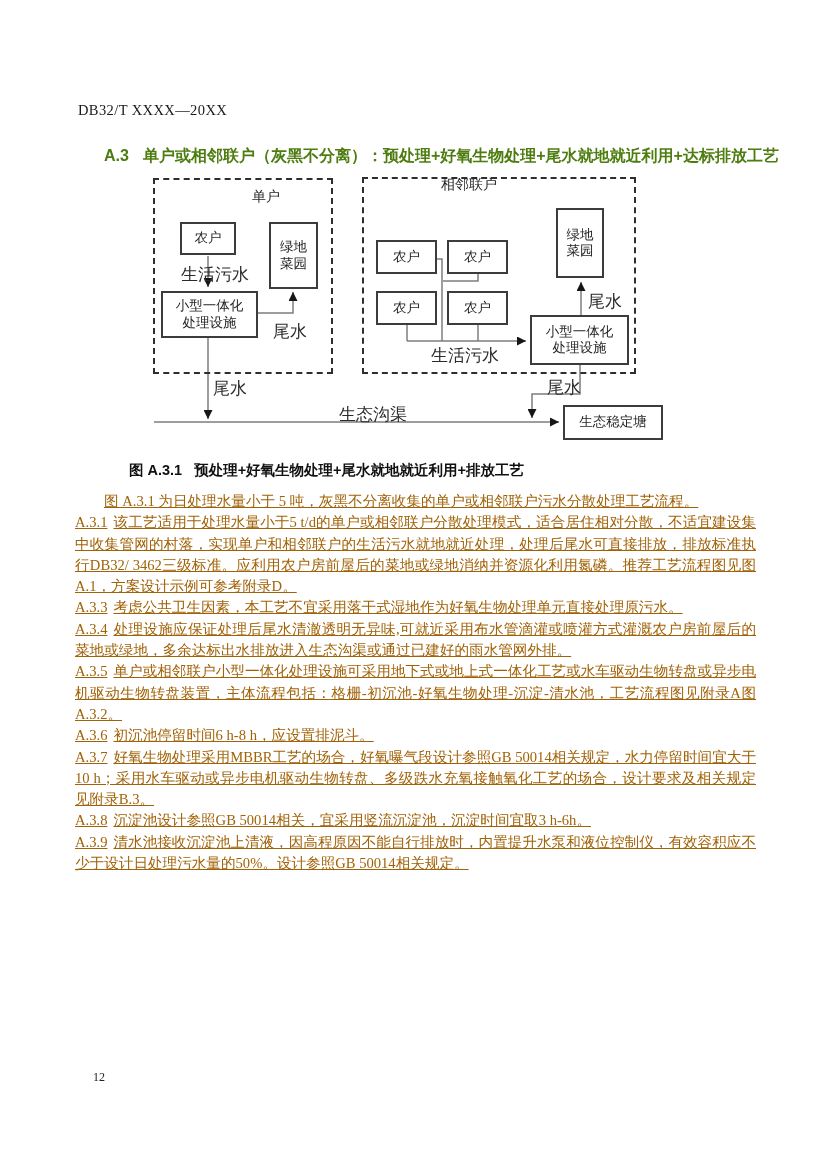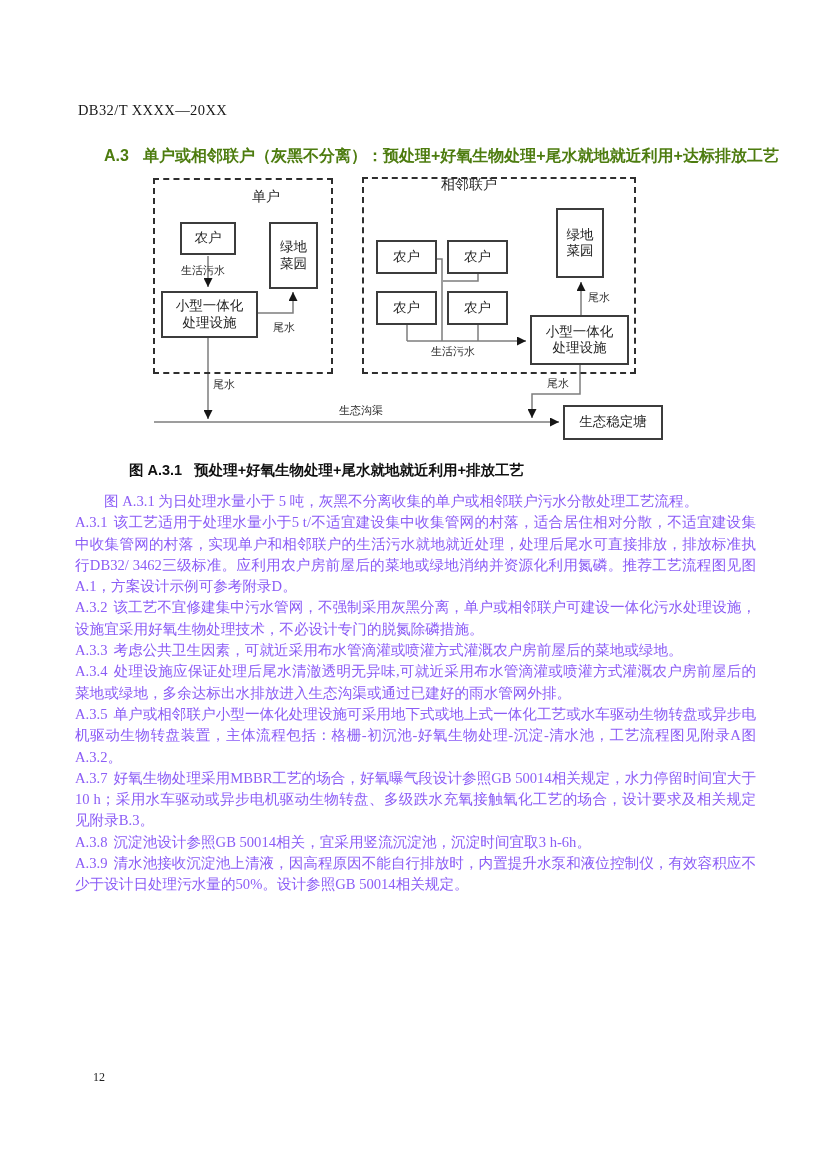--- a/index.html
+++ b/index.html
@@ -23,34 +23,35 @@
   
   .diagram { position:absolute; left:0; top:0; width:826px; height:500px; }
   .connectors { position:absolute; left:0; top:0; }
   .dashed-box { position:absolute; border:2px dashed #2e2e2e; background:transparent; }
   .node {
     position:absolute; border:2px solid #3c3c3c; background:#ffffff;
     display:flex; align-items:center; justify-content:center; text-align:center;
     font-size:13.5px; line-height:1.22; white-space:pre-line; color:#1f1f1f;
   }
   .group-title { position:absolute; font-size:14px; color:#1f1f1f; white-space:nowrap; }
-  .dlabel { position:absolute; font-size:11px; color:#2b2b2b; white-space:nowrap; }
+  .dlabel { position:absolute; font-size:17px; color:#2b2b2b; white-space:nowrap; }
 
   .figure-caption {
     position:absolute; left:0; top:461px; width:653px; text-align:center;
     font-family:"Liberation Sans","DejaVu Sans",sans-serif;
     font-weight:bold; font-size:14.5px; color:#101010;
   }
   .figure-caption .prefix { margin-right:12px; }
 
   
   .body-text {
     position:absolute; left:75px; top:491px; width:681px;
     font-size:14.6px; line-height:21.3px; text-align:justify;
-    color:#8b5cf6;
+    color:#a16207;
+    text-decoration:underline;
   }
   .body-text p { margin:0; }
   .body-text p.intro { text-indent:29px; }
   .cnum { padding-right:6px; }
 
   .page-number { position:absolute; left:93px; top:1070px; font-size:12px; color:#222; }
 </style>
 </head>
 <body>
 
@@ -115,25 +116,25 @@
     <span class="dlabel" style="left:547px; top:376px;">尾水</span>
     <span class="dlabel" style="left:339px; top:403px;">生态沟渠</span>
   </div>
 
   <div class="figure-caption">
     <span class="prefix">图 A.3.1</span><span>预处理+好氧生物处理+尾水就地就近利用+排放工艺</span>
   </div>
 
   <div class="body-text">
     <p class="intro">图 A.3.1 为日处理水量小于 5 吨，灰黑不分离收集的单户或相邻联户污水分散处理工艺流程。</p>
-    <p><span class="cnum">A.3.1</span><span>该工艺适用于处理水量小于5 t/不适宜建设集中收集管网的村落，适合居住相对分散，不适宜建设集中收集管网的村落，实现单户和相邻联户的生活污水就地就近处理，处理后尾水可直接排放，排放标准执行DB32/ 3462三级标准。应利用农户房前屋后的菜地或绿地消纳并资源化利用氮磷。推荐工艺流程图见图A.1，方案设计示例可参考附录D。</span></p>
-    <p><span class="cnum">A.3.2</span><span>该工艺不宜修建集中污水管网，不强制采用灰黑分离，单户或相邻联户可建设一体化污水处理设施，设施宜采用好氧生物处理技术，不必设计专门的脱氮除磷措施。</span></p>
-    <p><span class="cnum">A.3.3</span><span>考虑公共卫生因素，可就近采用布水管滴灌或喷灌方式灌溉农户房前屋后的菜地或绿地。</span></p>
+    <p><span class="cnum">A.3.1</span><span>该工艺适用于处理水量小于5 t/d的单户或相邻联户分散处理模式，适合居住相对分散，不适宜建设集中收集管网的村落，实现单户和相邻联户的生活污水就地就近处理，处理后尾水可直接排放，排放标准执行DB32/ 3462三级标准。应利用农户房前屋后的菜地或绿地消纳并资源化利用氮磷。推荐工艺流程图见图A.1，方案设计示例可参考附录D。</span></p>
+    <p><span class="cnum">A.3.3</span><span>考虑公共卫生因素，本工艺不宜采用落干式湿地作为好氧生物处理单元直接处理原污水。</span></p>
     <p><span class="cnum">A.3.4</span><span>处理设施应保证处理后尾水清澈透明无异味,可就近采用布水管滴灌或喷灌方式灌溉农户房前屋后的菜地或绿地，多余达标出水排放进入生态沟渠或通过已建好的雨水管网外排。</span></p>
     <p><span class="cnum">A.3.5</span><span>单户或相邻联户小型一体化处理设施可采用地下式或地上式一体化工艺或水车驱动生物转盘或异步电机驱动生物转盘装置，主体流程包括：格栅-初沉池-好氧生物处理-沉淀-清水池，工艺流程图见附录A图A.3.2。</span></p>
+    <p><span class="cnum">A.3.6</span><span>初沉池停留时间6 h-8 h，应设置排泥斗。</span></p>
     <p><span class="cnum">A.3.7</span><span>好氧生物处理采用MBBR工艺的场合，好氧曝气段设计参照GB 50014相关规定，水力停留时间宜大于10 h；采用水车驱动或异步电机驱动生物转盘、多级跌水充氧接触氧化工艺的场合，设计要求及相关规定见附录B.3。</span></p>
     <p><span class="cnum">A.3.8</span><span>沉淀池设计参照GB 50014相关，宜采用竖流沉淀池，沉淀时间宜取3 h-6h。</span></p>
     <p><span class="cnum">A.3.9</span><span>清水池接收沉淀池上清液，因高程原因不能自行排放时，内置提升水泵和液位控制仪，有效容积应不少于设计日处理污水量的50%。设计参照GB 50014相关规定。</span></p>
   </div>
 
   <div class="page-number">12</div>
 
 </div>
 
 </body></html>

